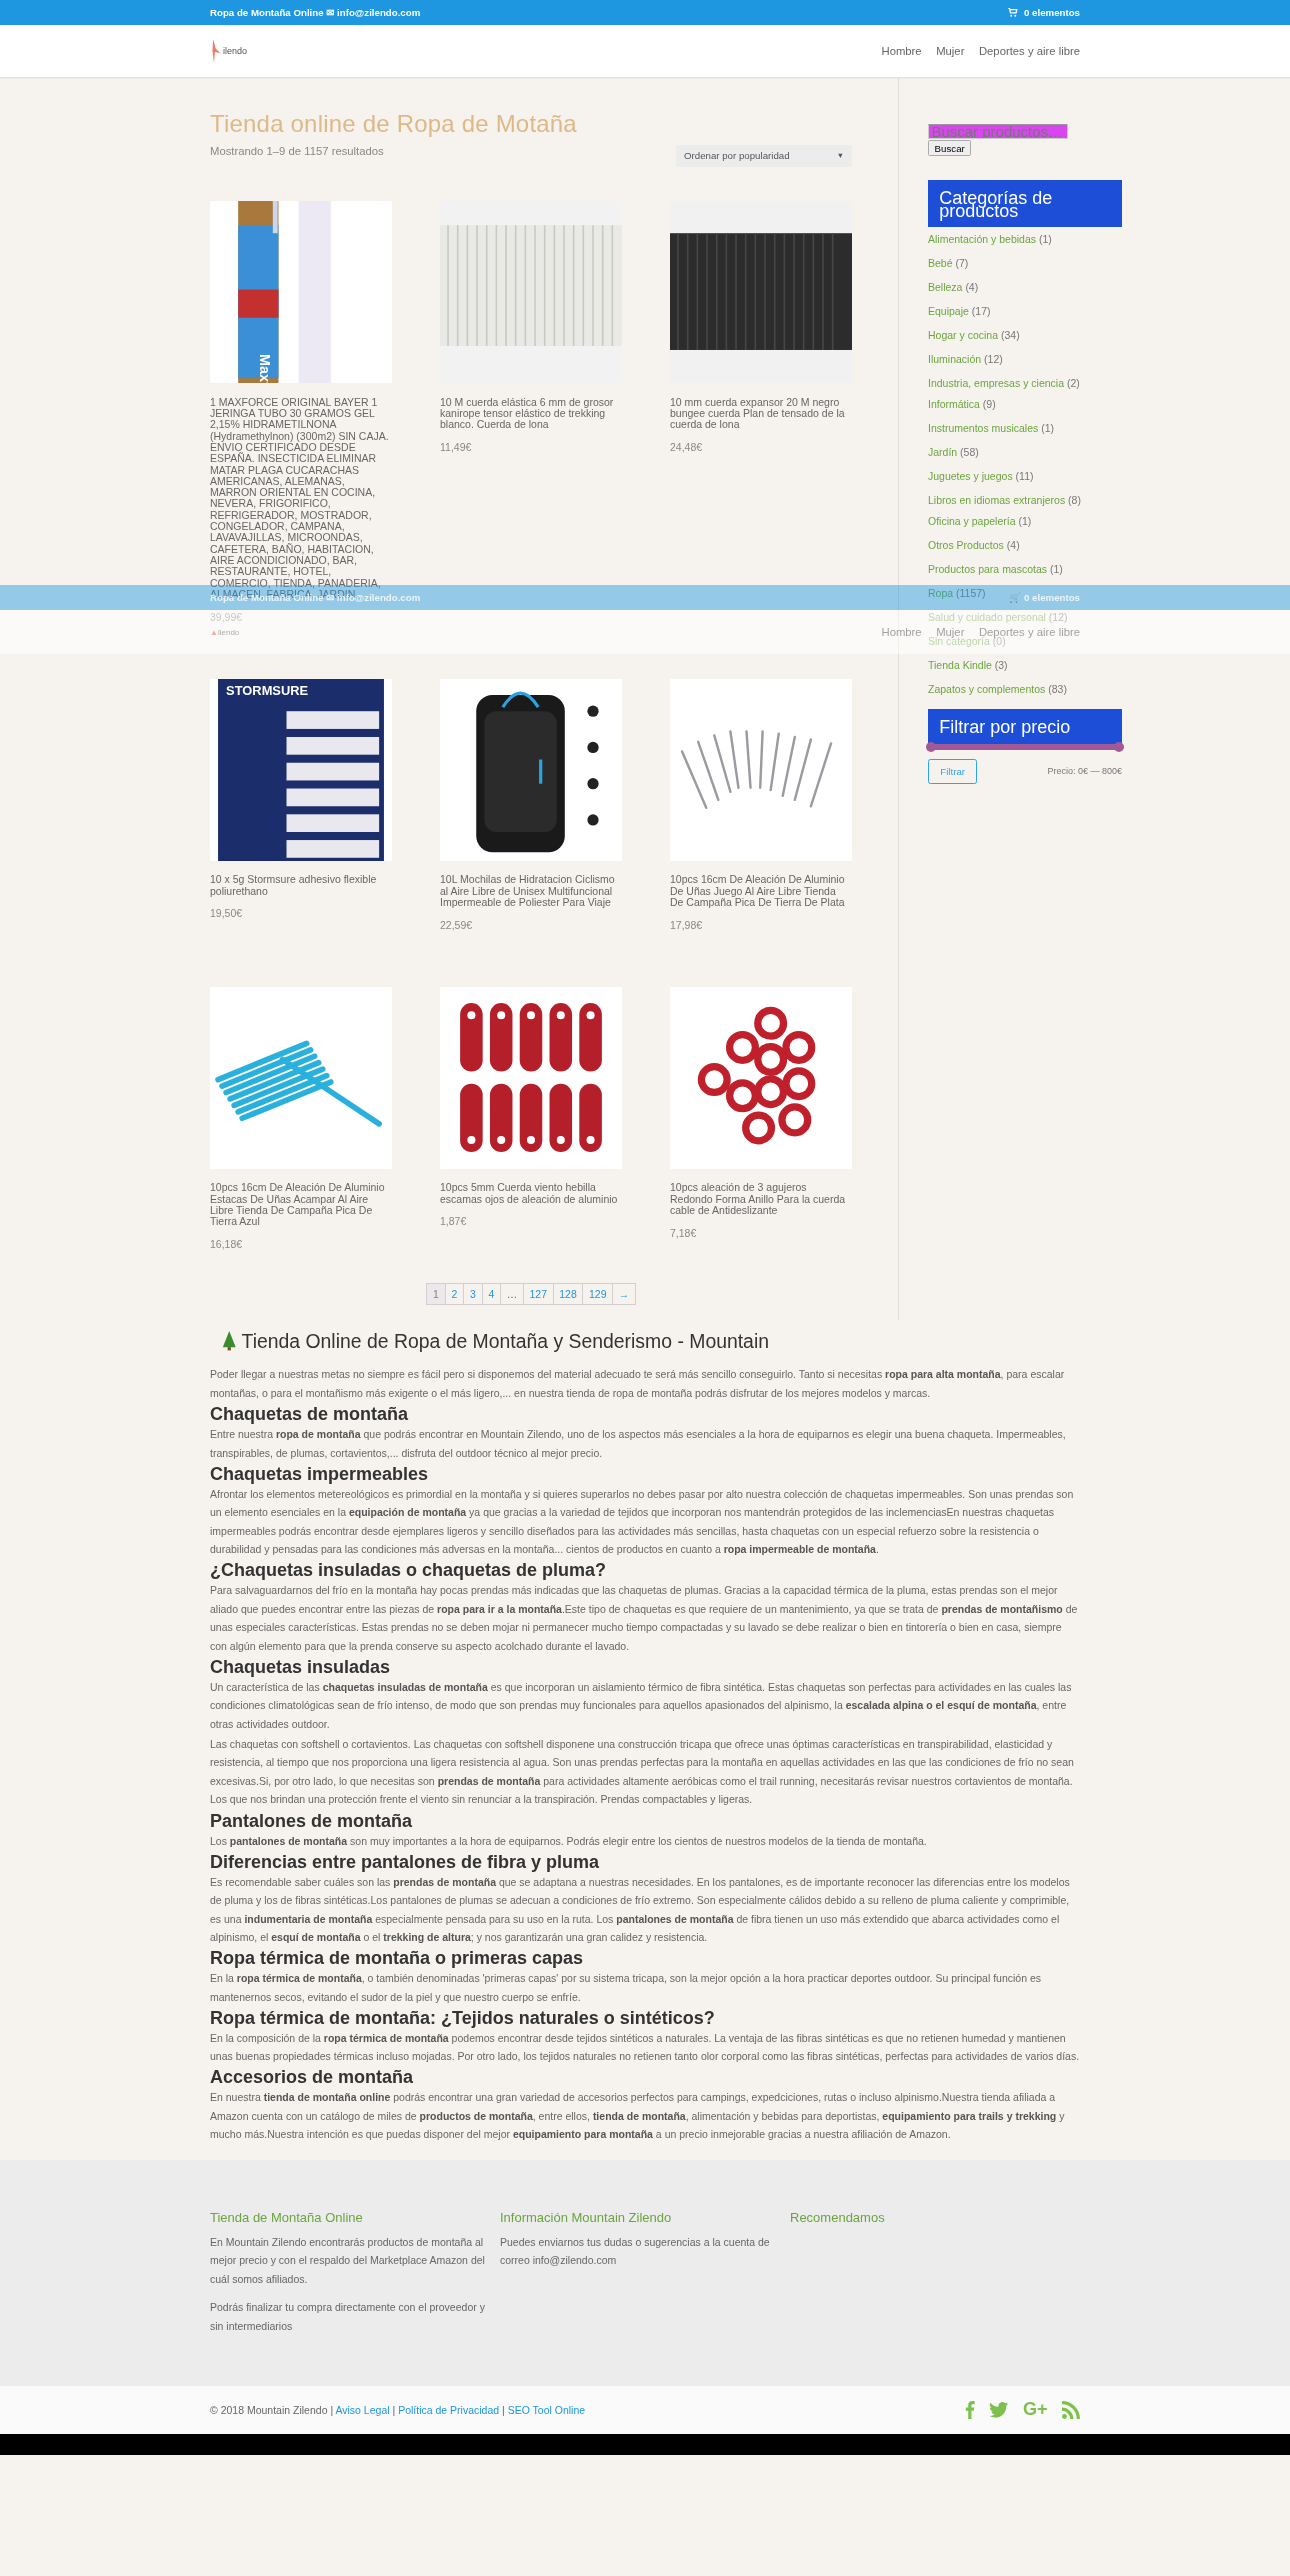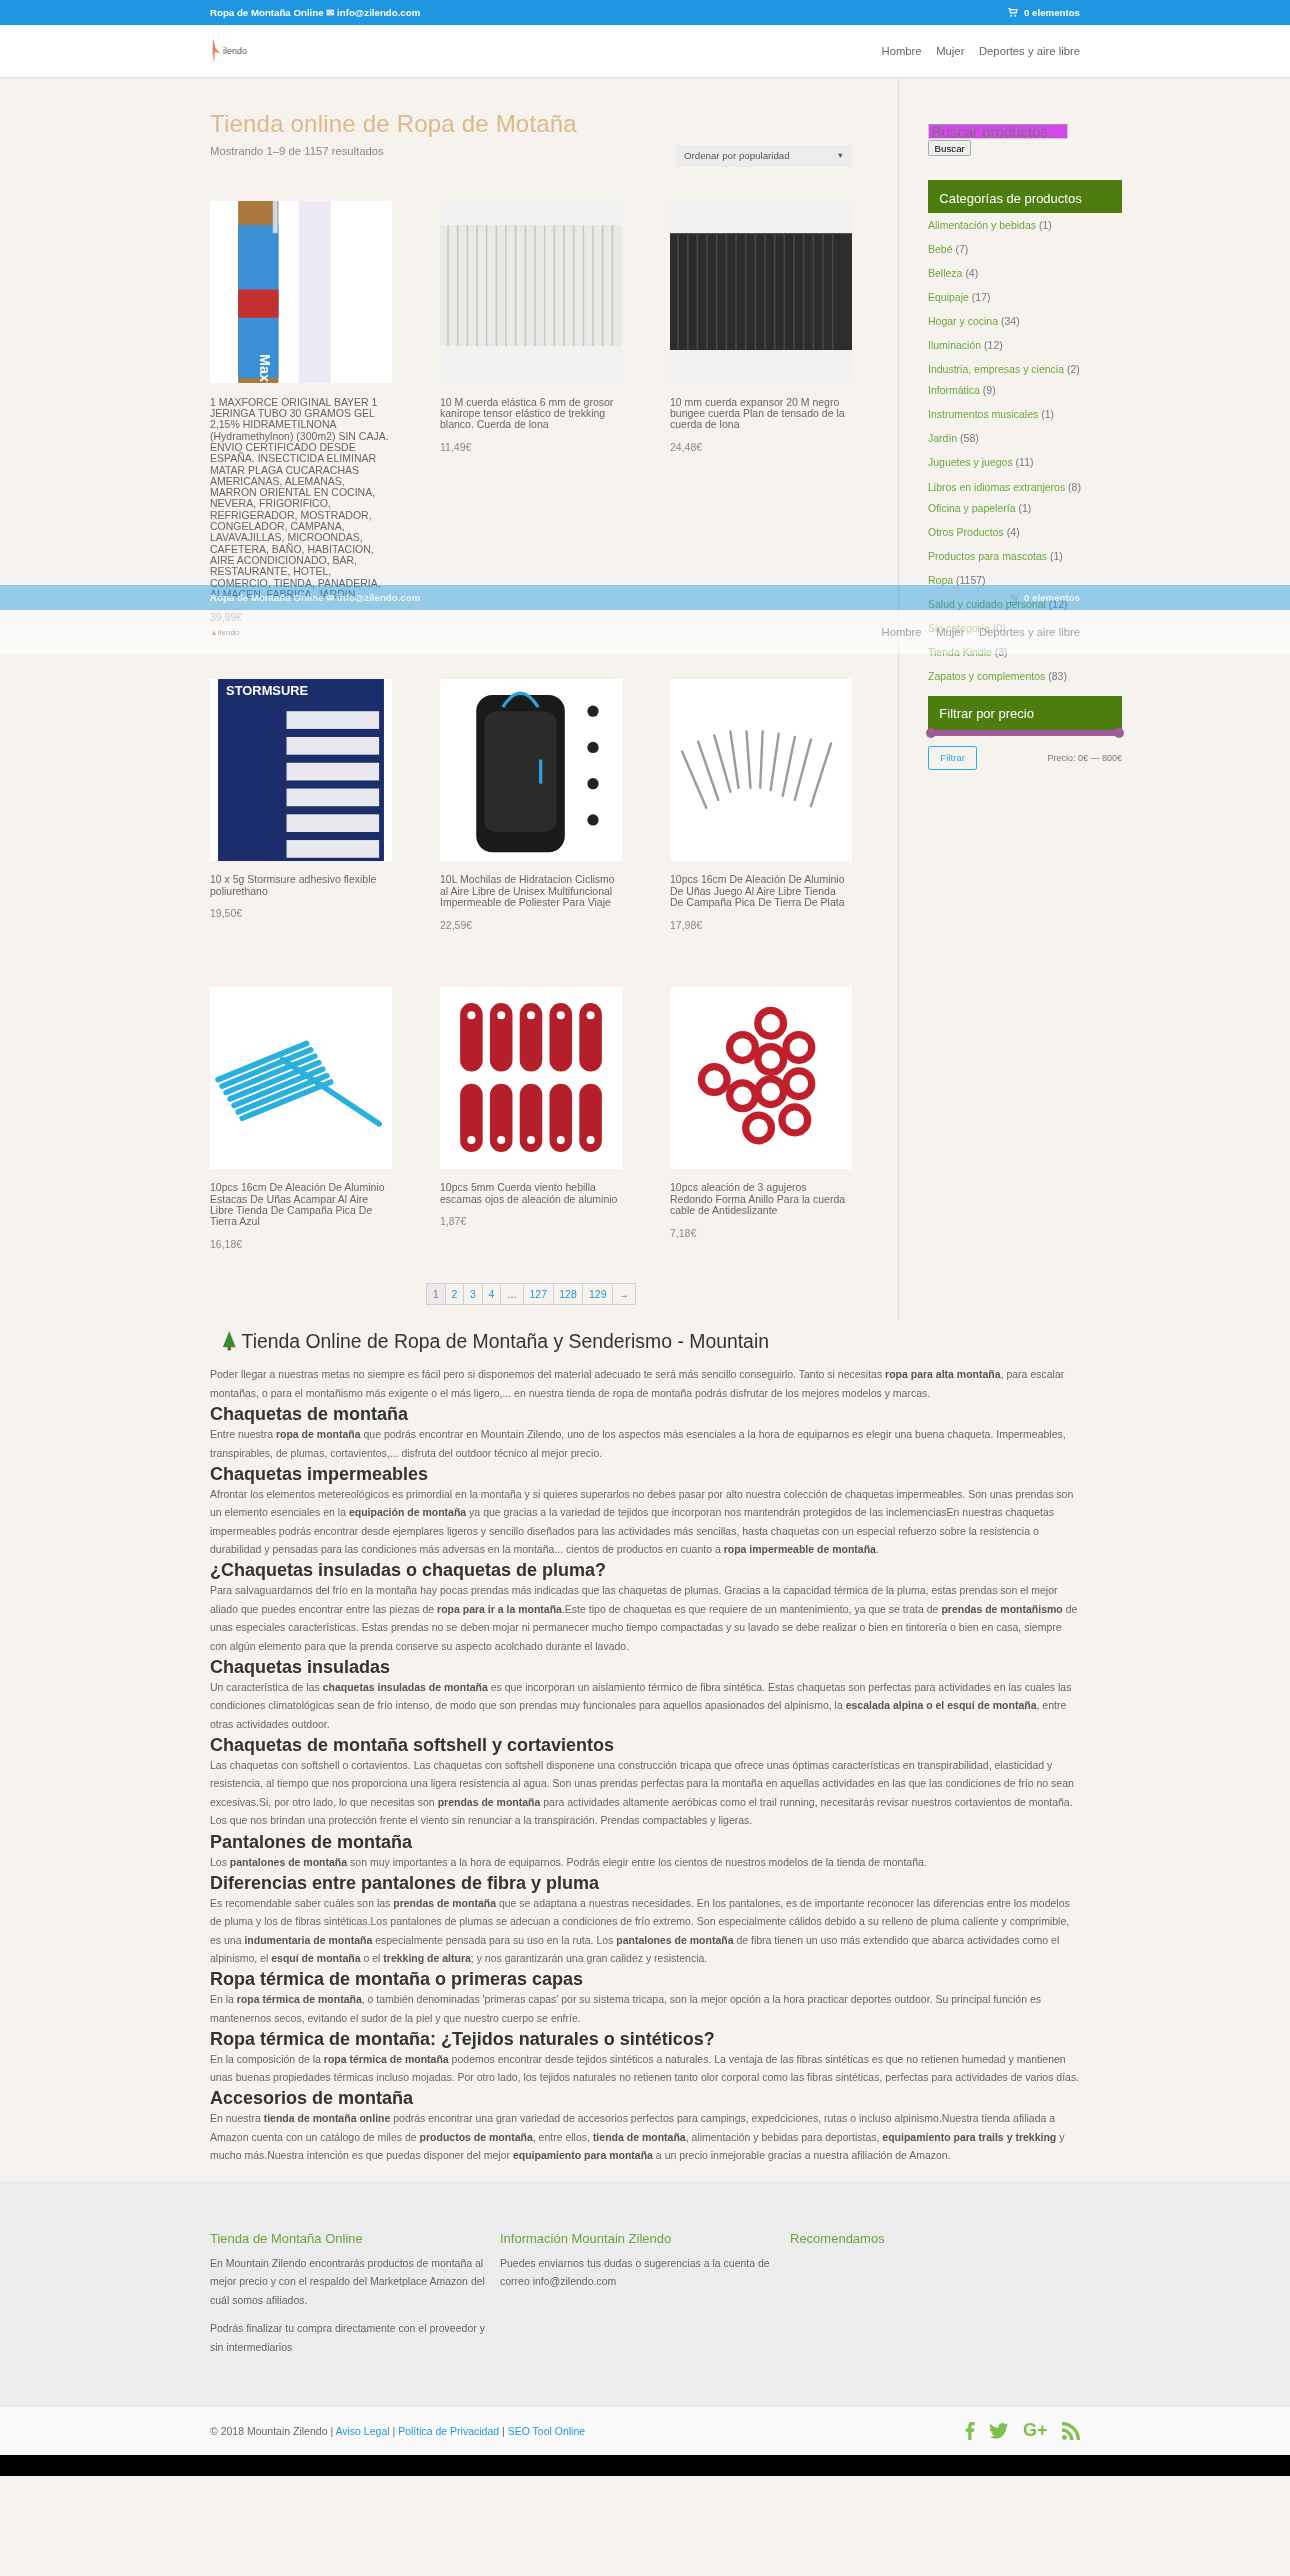--- a/index.html
+++ b/index.html
@@ -23,21 +23,21 @@
 .pimg{width:182px;height:182px;background:#fff;display:flex;align-items:center;justify-content:center;overflow:hidden}
 .pname{font-size:10.5px;line-height:11.3px;color:#666;margin-top:13.7px}
 .price{font-size:10.5px;color:#888;margin-top:10.5px}
 .pagination{display:flex;justify-content:center;margin:-22.6px 0 0 0;width:642px}
 .pagination span{border:0.8px solid #d3ced2;border-right:none;padding:4px 5.6px;font-size:10.5px;color:#1e96e0;min-width:18.5px;text-align:center}
 .pagination span:last-child{border-right:0.8px solid #d3ced2}
 .pagination span.cur{background:#ebe9eb;color:#8a7e88}
 .pagination span.dots{color:#666}
 .search input{width:140px;height:14.5px;border:0.8px solid #ccc;border-top-color:#999;font-size:15px;padding:0.8px 2.4px;display:block;background:#d946ef}
 .search button{font-size:9.7px;padding:1.6px 5.6px;margin-top:1.6px;border:0.8px solid #aaa;background:#eee;border-radius:1.6px}
-.wtitle{background:#4d7c0f;color:#fff;font-size:13px;padding:11.3px 11.3px 8px;line-height:13.7px;margin-top:24px}
+.wtitle{background:#1d4ed8;color:#fff;font-size:18px;padding:11.3px 11.3px 8px;line-height:13.7px;margin-top:24px}
 .cats{list-style:none;font-size:10.5px;line-height:24px;margin-top:0}
 .cats li{line-height:24px}
 .cats a{color:#6aa53d}
 .cats .cnt{color:#777}
 .cats li.wrapc{line-height:18px;padding-top:3.2px}
 .slider{height:5.6px;background:#a15a98;border-radius:3.2px;position:relative;margin:0 0 9.7px}
 .slider::before,.slider::after{content:"";position:absolute;top:-2.4px;width:10.5px;height:10.5px;background:#a15a98;border-radius:50%}
 .slider::before{left:-2.4px}.slider::after{right:-2.4px}
 .pricerow{display:flex;justify-content:space-between;align-items:center}
 .filterbtn{border:1.6px solid #2ea3f2;color:#2ea3f2;font-size:9.7px;padding:5.6px 11.3px;background:transparent;border-radius:2.4px}
@@ -387,21 +387,20 @@
 
   <h3>Chaquetas impermeables</h3>
   <p><span>Afrontar los elementos metereológicos es primordial en la montaña y si quieres superarlos no debes pasar por alto nuestra colección de chaquetas impermeables. Son unas prendas son un elemento esenciales en la </span><b>equipación de montaña</b><span> ya que gracias a la variedad de tejidos que incorporan nos mantendrán protegidos de las inclemenciasEn nuestras chaquetas impermeables podrás encontrar desde ejemplares ligeros y sencillo diseñados para las actividades más sencillas, hasta chaquetas con un especial refuerzo sobre la resistencia o durabilidad y pensadas para las condiciones más adversas en la montaña... cientos de productos en cuanto a </span><b>ropa impermeable de montaña</b><span>.</span></p>
 
   <h3>¿Chaquetas insuladas o chaquetas de pluma?</h3>
   <p><span>Para salvaguardarnos del frío en la montaña hay pocas prendas más indicadas que las chaquetas de plumas. Gracias a la capacidad térmica de la pluma, estas prendas son el mejor aliado que puedes encontrar entre las piezas de </span><b>ropa para ir a la montaña</b><span>.Este tipo de chaquetas es que requiere de un mantenimiento, ya que se trata de </span><b>prendas de montañismo</b><span> de unas especiales características. Estas prendas no se deben mojar ni permanecer mucho tiempo compactadas y su lavado se debe realizar o bien en tintorería o bien en casa, siempre con algún elemento para que la prenda conserve su aspecto acolchado durante el lavado.</span></p>
 
   <h3>Chaquetas insuladas</h3>
   <p><span>Un característica de las </span><b>chaquetas insuladas de montaña</b><span> es que incorporan un aislamiento térmico de fibra sintética. Estas chaquetas son perfectas para actividades en las cuales las condiciones climatológicas sean de frío intenso, de modo que son prendas muy funcionales para aquellos apasionados del alpinismo, la </span><b>escalada alpina o el esquí de montaña</b><span>, entre otras actividades outdoor.</span></p>
 
-  <h3>Chaquetas de montaña softshell y cortavientos</h3>
   <p><span>Las chaquetas con softshell o cortavientos. Las chaquetas con softshell disponene una construcción tricapa que ofrece unas óptimas características en transpirabilidad, elasticidad y resistencia, al tiempo que nos proporciona una ligera resistencia al agua. Son unas prendas perfectas para la montaña en aquellas actividades en las que las condiciones de frío no sean excesivas.Si, por otro lado, lo que necesitas son </span><b>prendas de montaña</b><span> para actividades altamente aeróbicas como el trail running, necesitarás revisar nuestros cortavientos de montaña. Los que nos brindan una protección frente el viento sin renunciar a la transpiración. Prendas compactables y ligeras.</span></p>
 
   <h3>Pantalones de montaña</h3>
   <p><span>Los </span><b>pantalones de montaña</b><span> son muy importantes a la hora de equiparnos. Podrás elegir entre los cientos de nuestros modelos de la tienda de montaña.</span></p>
 
   <h3>Diferencias entre pantalones de fibra y pluma</h3>
   <p><span>Es recomendable saber cuáles son las </span><b>prendas de montaña</b><span> que se adaptana a nuestras necesidades. En los pantalones, es de importante reconocer las diferencias entre los modelos de pluma y los de fibras sintéticas.Los pantalones de plumas se adecuan a condiciones de frío extremo. Son especialmente cálidos debido a su relleno de pluma caliente y comprimible, es una </span><b>indumentaria de montaña</b><span> especialmente pensada para su uso en la ruta. Los </span><b>pantalones de montaña</b><span> de fibra tienen un uso más extendido que abarca actividades como el alpinismo, el </span><b>esquí de montaña</b><span> o el </span><b>trekking de altura</b><span>; y nos garantizarán una gran calidez y resistencia.</span></p>
 
   <h3>Ropa térmica de montaña o primeras capas</h3>
   <p><span>En la </span><b>ropa térmica de montaña</b><span>, o también denominadas 'primeras capas' por su sistema tricapa, son la mejor opción a la hora practicar deportes outdoor. Su principal función es mantenernos secos, evitando el sudor de la piel y que nuestro cuerpo se enfríe.</span></p>

